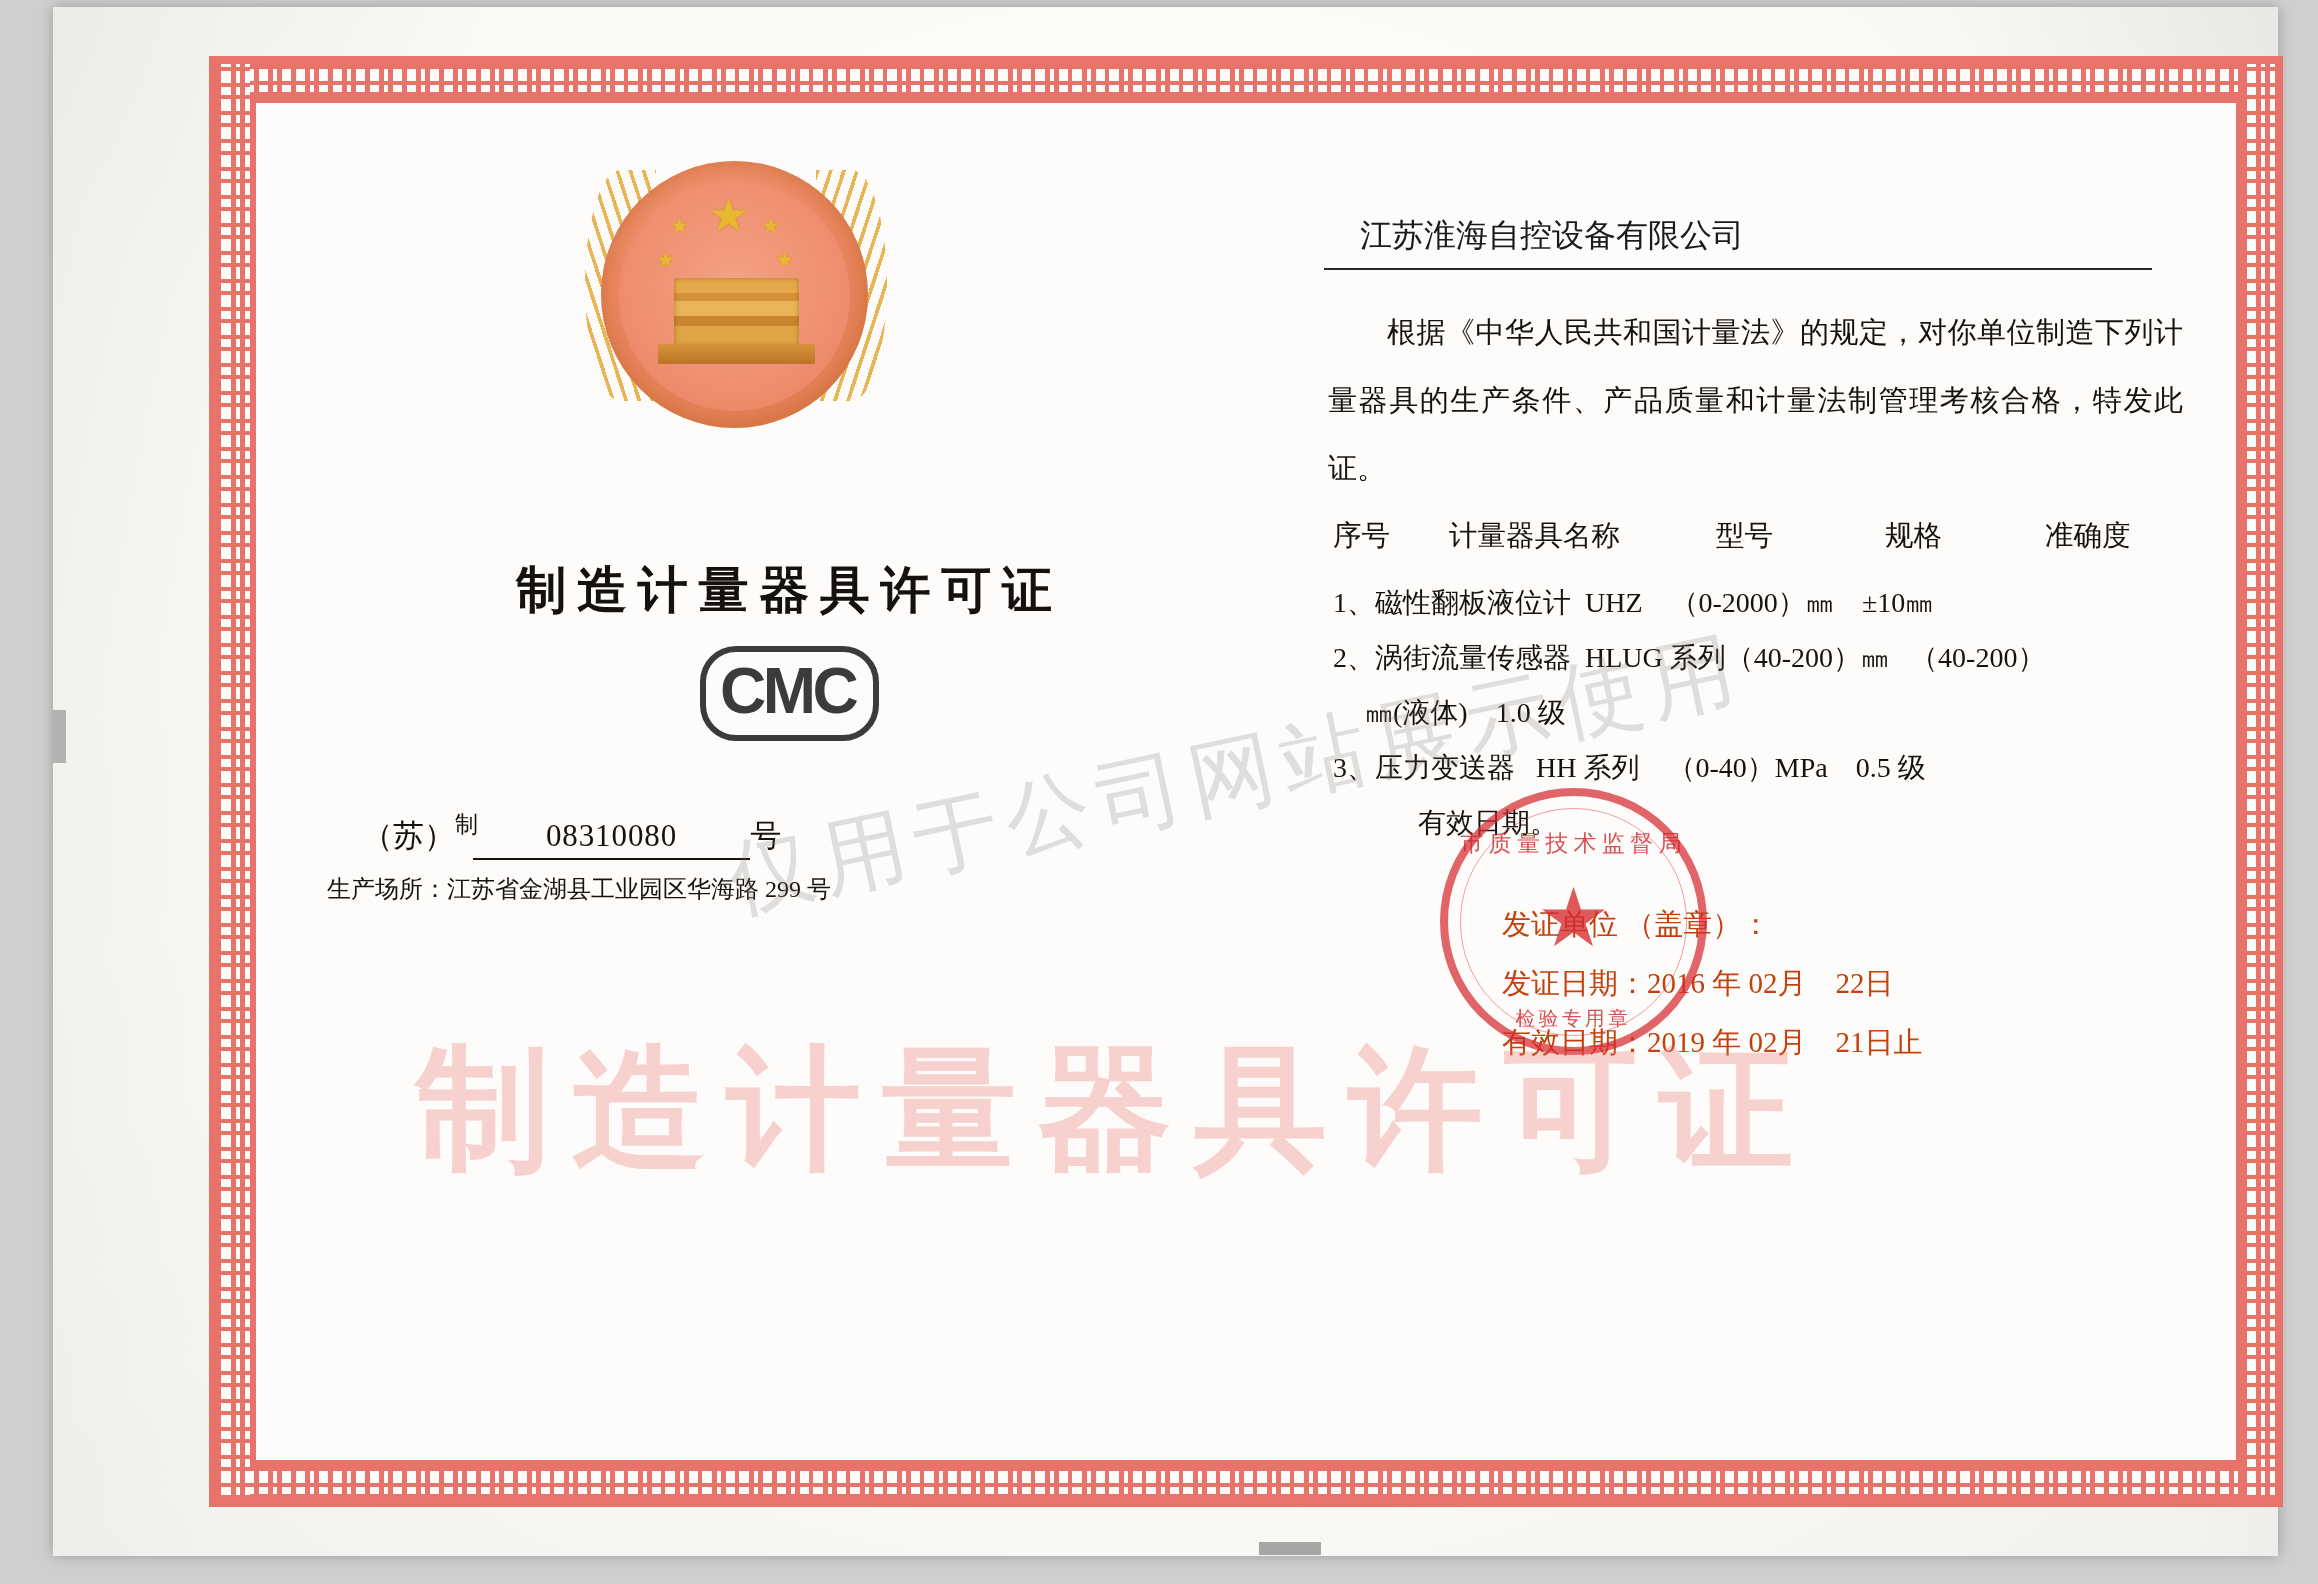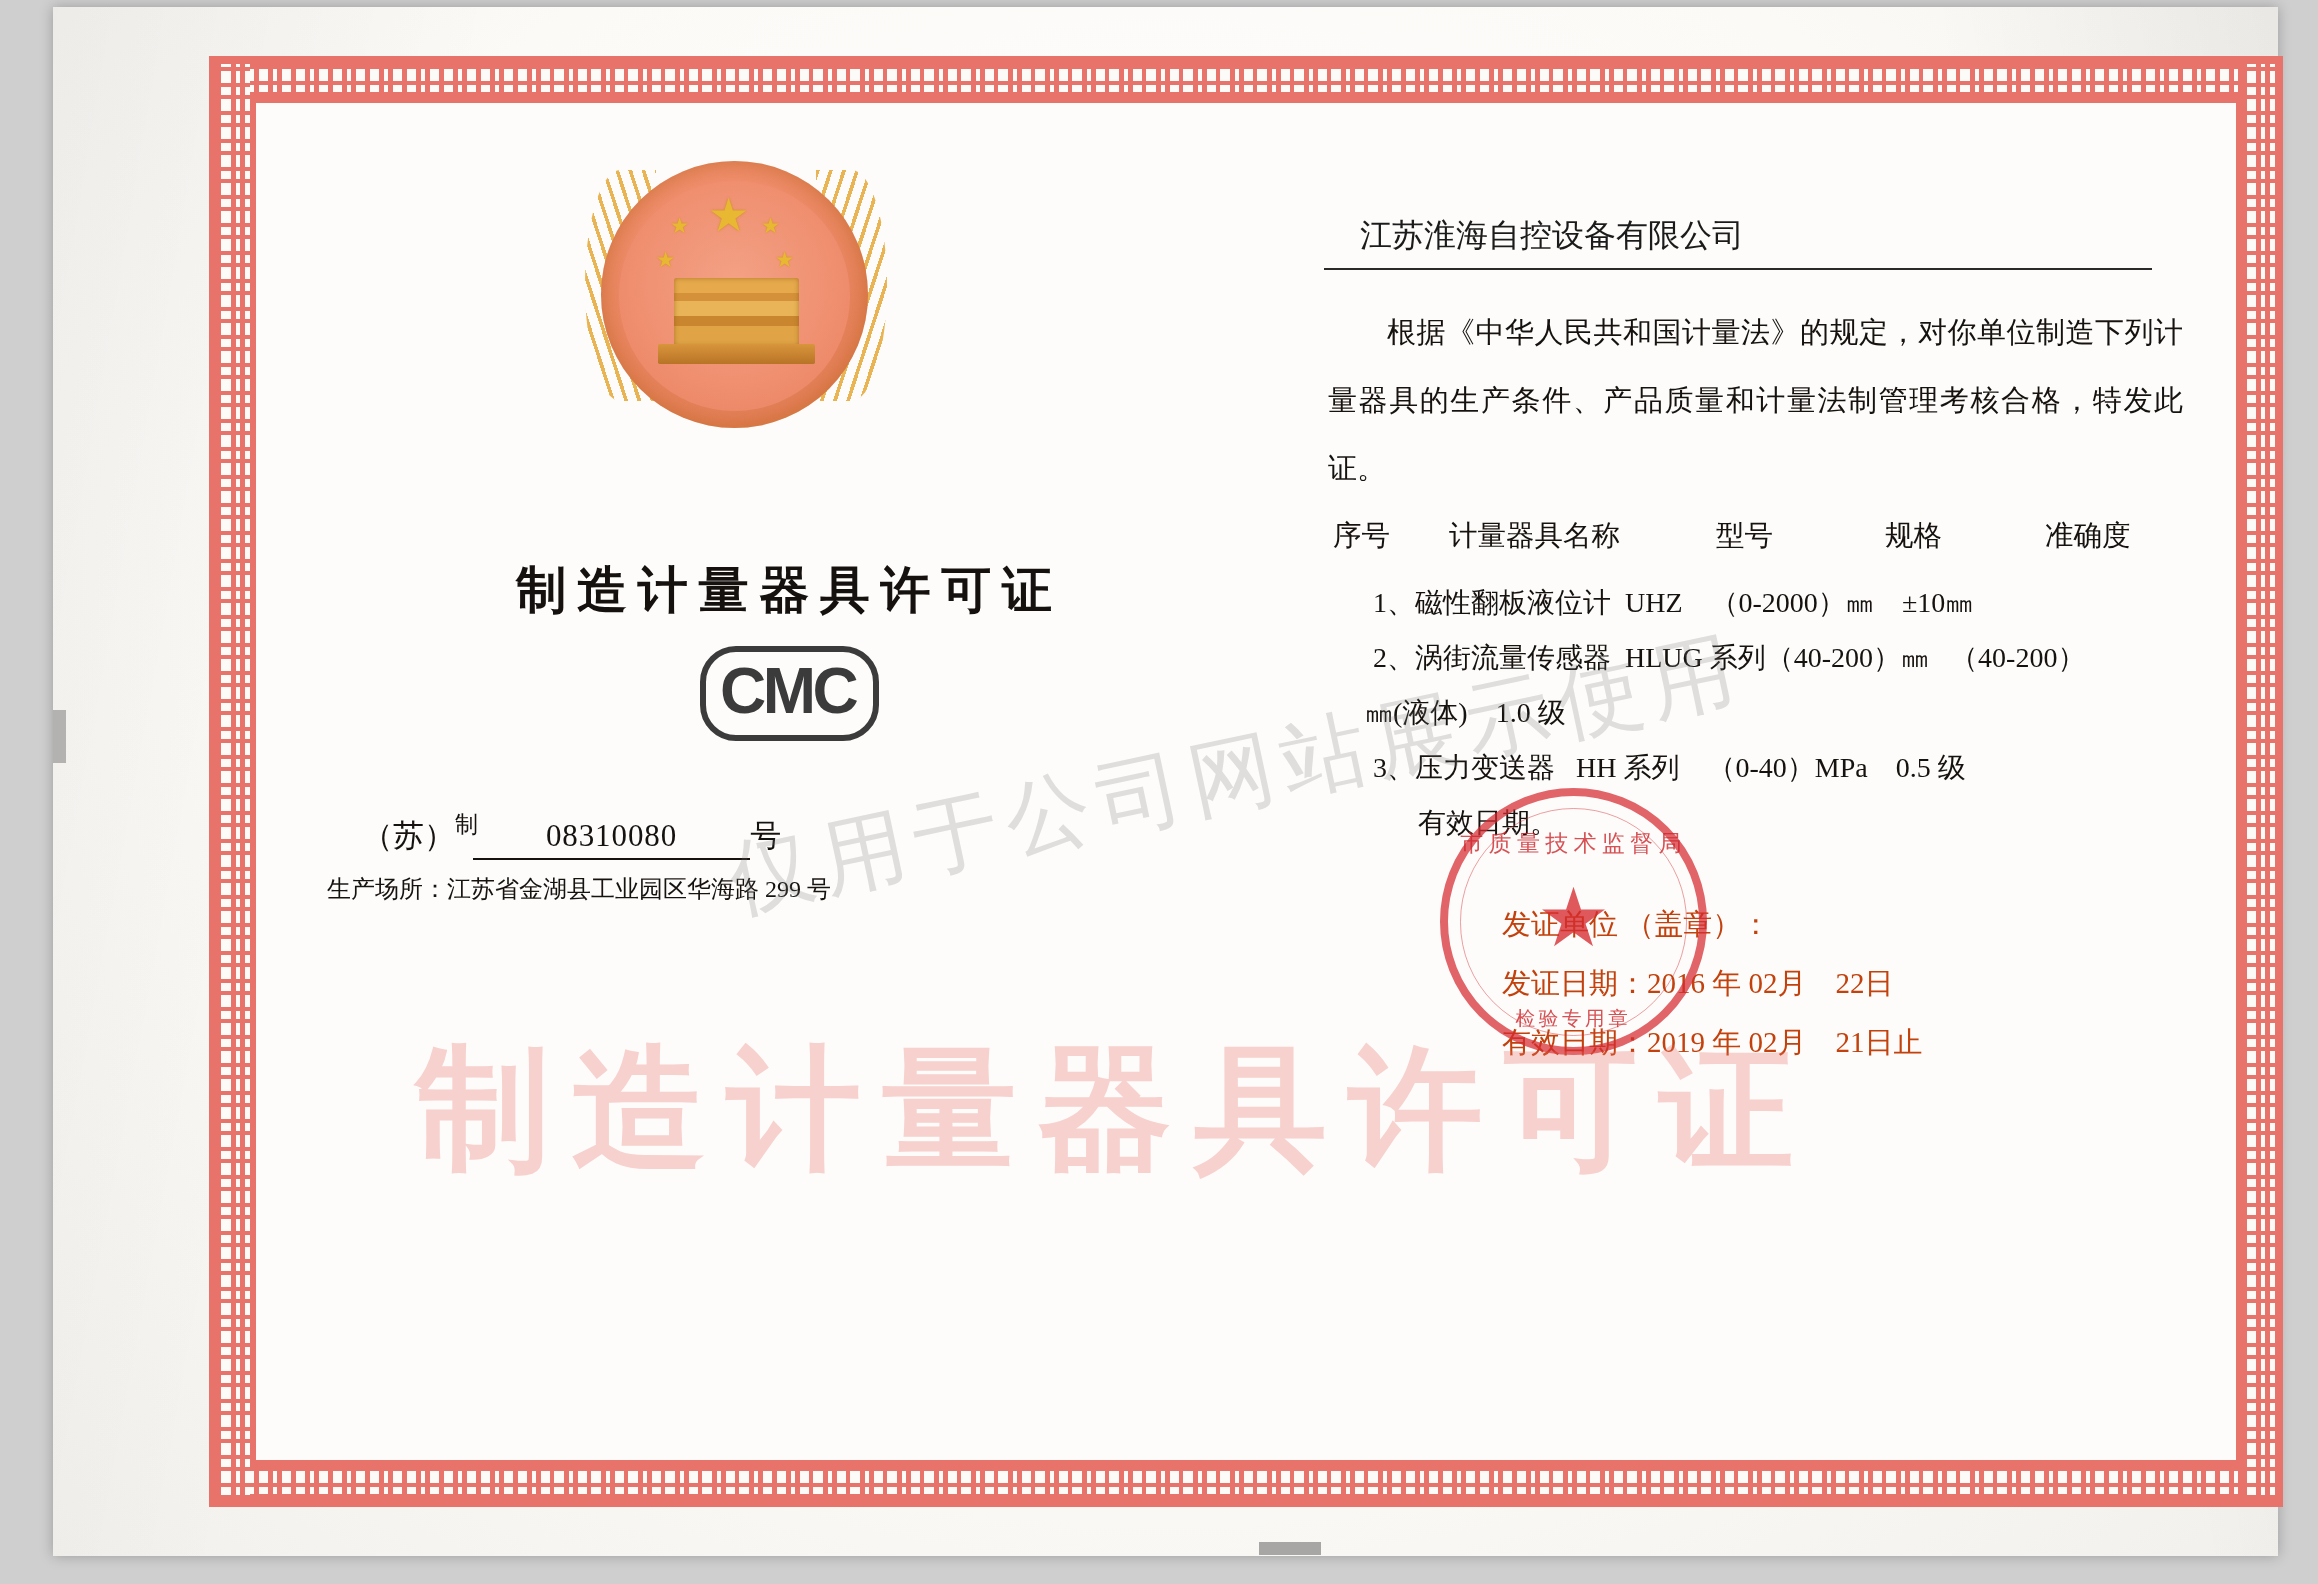--- a/index.html
+++ b/index.html
@@ -309,21 +309,21 @@
 
   #item-list {
     position: absolute;
     left: 9px;
     top: 463px;
     width: 899px;
     font-size: 28px;
     line-height: 55px;
     color: #16120f;
   }
-  #item-list .row { white-space: nowrap; margin-left: 40px; }
+  #item-list .row { white-space: nowrap; }
   #item-list .cont { padding-left: 32px; white-space: nowrap; }
   #item-list .tail { padding-left: 85px; }
 
   #issuer-block {
     position: absolute;
     left: 178px;
     top: 783px;
     font-size: 29px;
     line-height: 59px;
     color: #c2410c;

